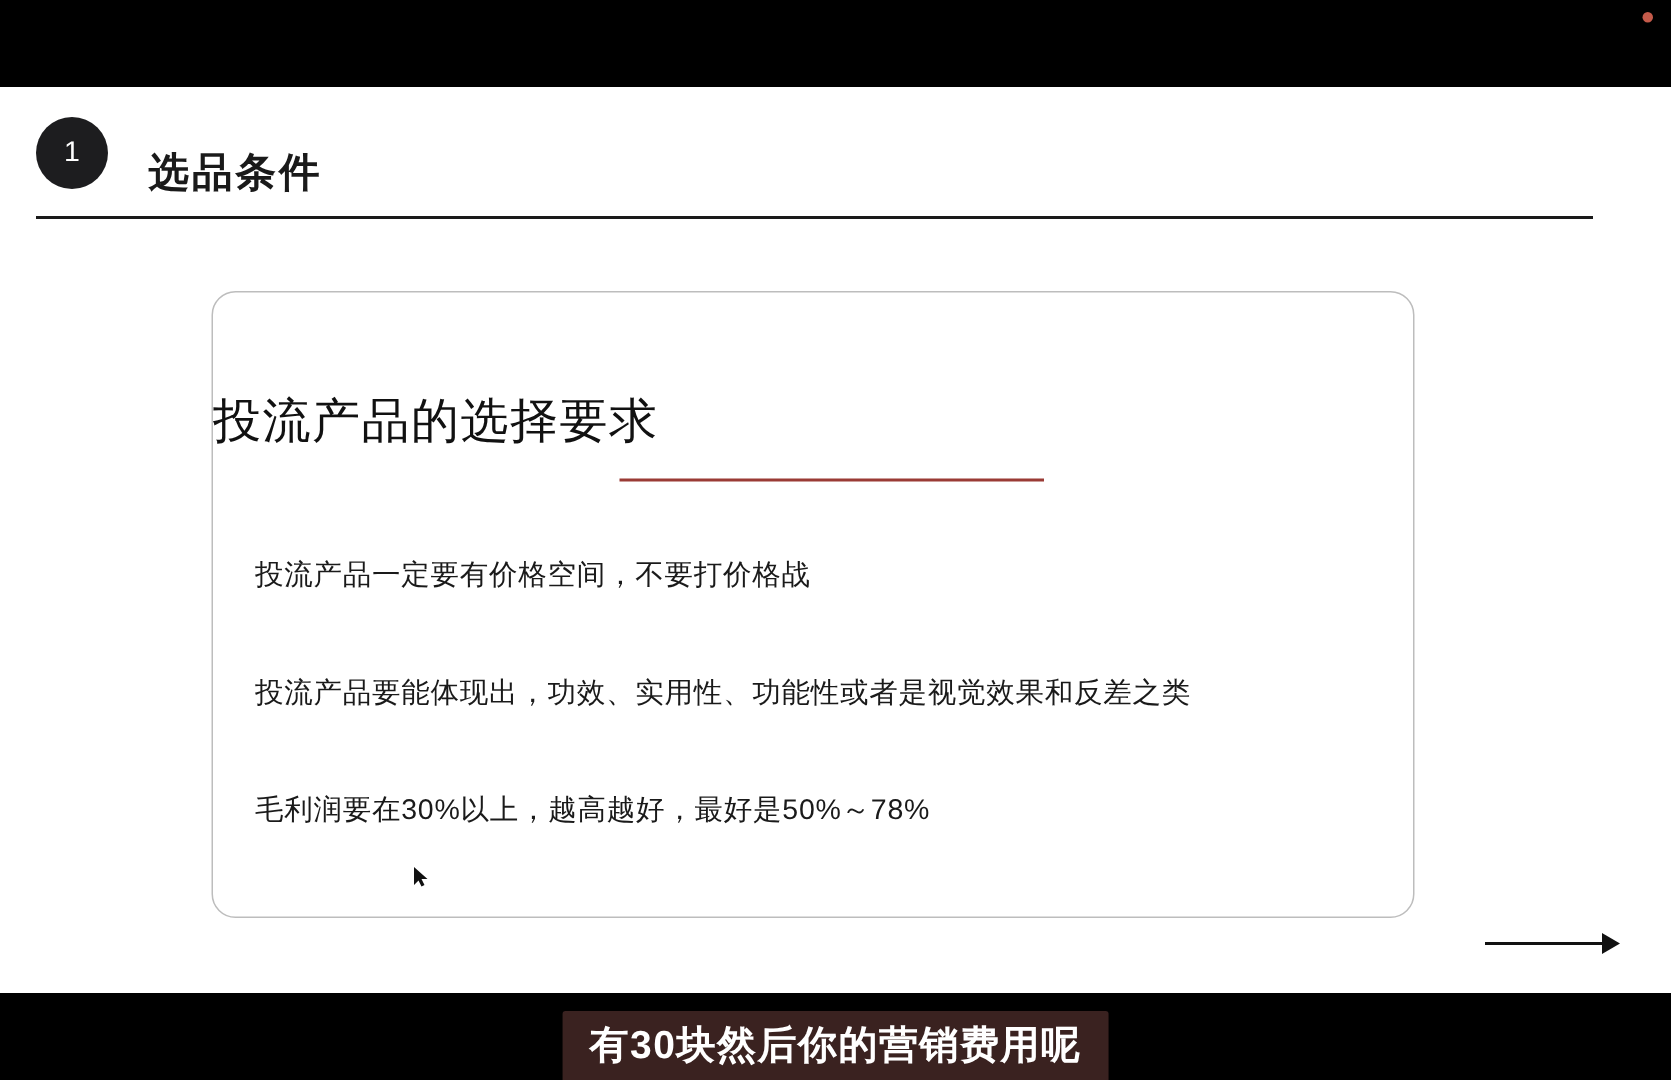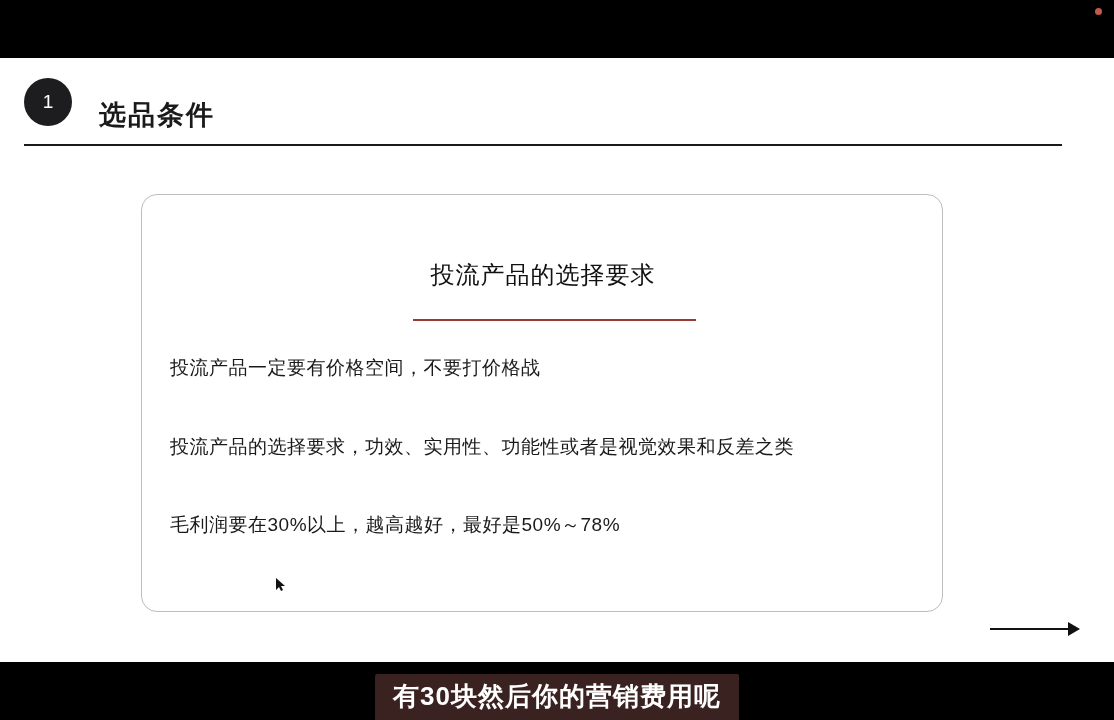--- a/index.html
+++ b/index.html
@@ -89,38 +89,38 @@
     border: 1px solid #bdbdbd;
     border-radius: 16px;
     background: #ffffff;
     box-sizing: border-box;
   }
   .card-title {
     position: absolute;
     left: 0;
     top: 64px;
     width: 802px;
-    text-align: center;
+    text-align: left;
     font-family: Liberation Serif, serif;
-    font-size: 24px;
+    font-size: 32px;
     color: #111111;
     letter-spacing: 1px;
   }
   .card-title-underline {
     position: absolute;
     left: 271px;
     top: 124px;
     width: 283px;
     height: 2px;
     background: #9a3b35;
   }
   .bullets {
     position: absolute;
     left: 28px;
-    top: 160px;
+    top: 176px;
     width: 760px;
   }
   .bullet {
     font-size: 19px;
     color: #1a1a1a;
     line-height: 1.4;
     margin-bottom: 52px;
     letter-spacing: 0.5px;
     white-space: nowrap;
   }
@@ -201,21 +201,21 @@
     <div class="section-title">选品条件</div>
 
     <div class="header-rule"></div>
 
     <div class="card">
       <div class="card-title">投流产品的选择要求</div>
       <div class="card-title-underline"></div>
 
       <div class="bullets">
         <div class="bullet">投流产品一定要有价格空间，不要打价格战</div>
-        <div class="bullet">投流产品的选择要求，功效、实用性、功能性或者是视觉效果和反差之类</div>
+        <div class="bullet">投流产品要能体现出，功效、实用性、功能性或者是视觉效果和反差之类</div>
         <div class="bullet">毛利润要在30%以上，越高越好，最好是50%～78%</div>
       </div>
     </div>
 
     <div class="next-arrow">
       <div class="shaft"></div>
       <div class="head"></div>
     </div>
 
     <div class="cursor">

